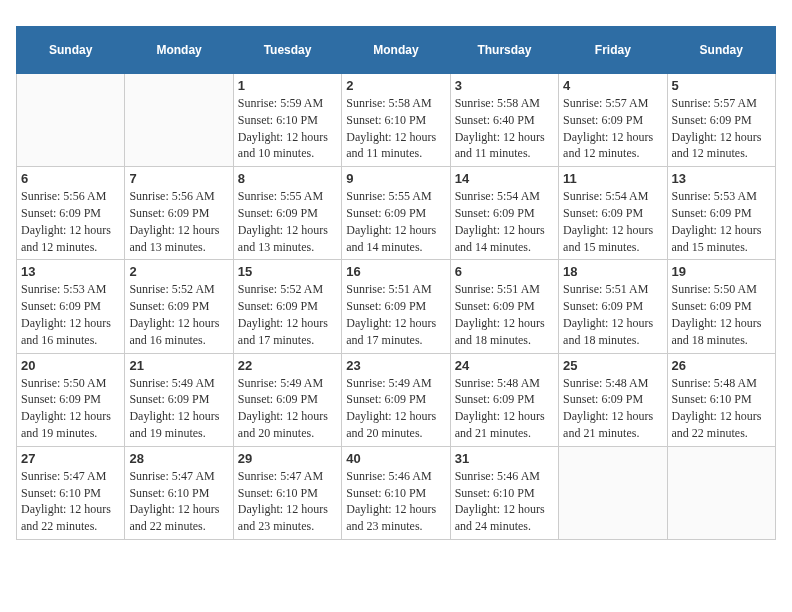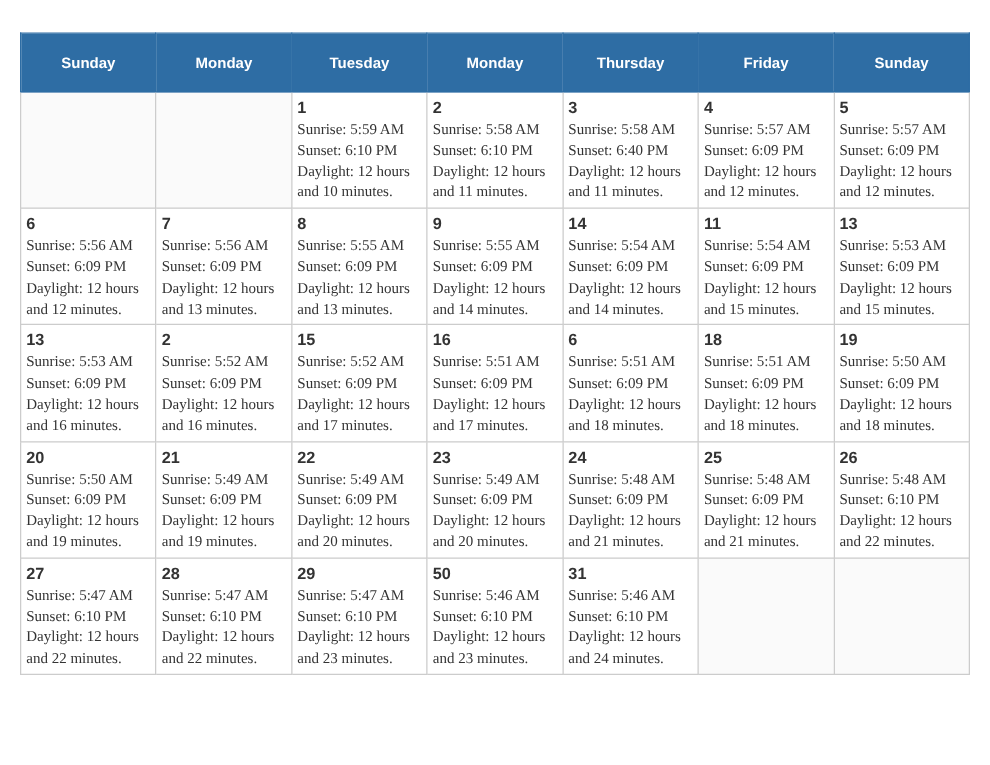--- a/index.html
+++ b/index.html
@@ -290,21 +290,21 @@
 Sunset: 6:10 PM
 Daylight: 12 hours and 22 minutes.</div>
         </td>
         <td>
           <span class="day-num">29</span>
           <div class="day-info">Sunrise: 5:47 AM
 Sunset: 6:10 PM
 Daylight: 12 hours and 23 minutes.</div>
         </td>
         <td>
-          <span class="day-num">50</span>
+          <span class="day-num">40</span>
           <div class="day-info">Sunrise: 5:46 AM
 Sunset: 6:10 PM
 Daylight: 12 hours and 23 minutes.</div>
         </td>
         <td>
           <span class="day-num">31</span>
           <div class="day-info">Sunrise: 5:46 AM
 Sunset: 6:10 PM
 Daylight: 12 hours and 24 minutes.</div>
         </td>

